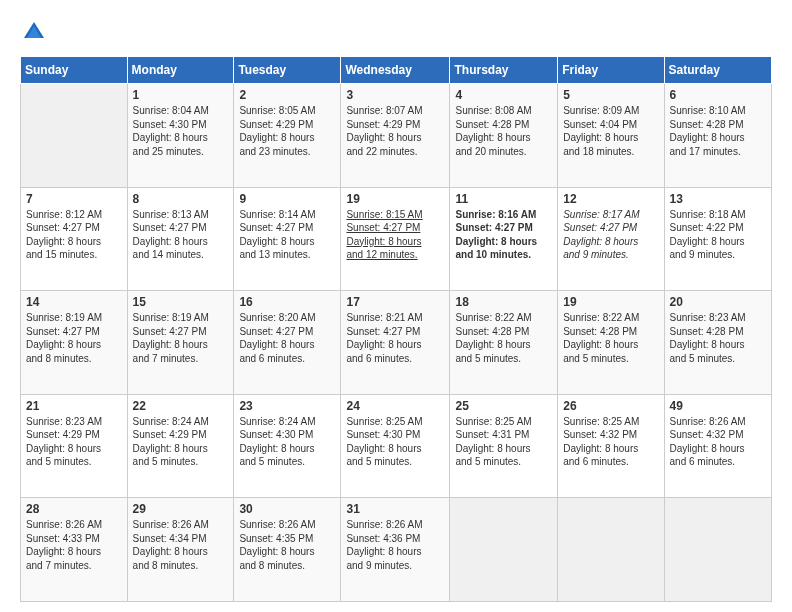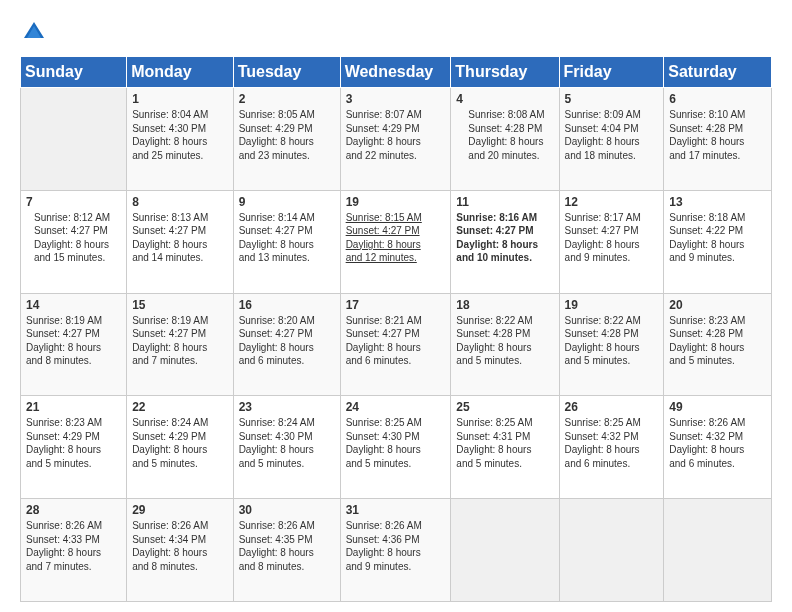--- a/index.html
+++ b/index.html
@@ -60,21 +60,21 @@
       color: #555;
     }
     .calendar {
       width: 100%;
       border-collapse: collapse;
       flex: 1;
     }
     .calendar thead tr th {
       background-color: #2d6bbb;
       color: #fff;
-      font-size: 16px;
+      font-size: 12px;
       font-weight: bold;
       padding: 6px 4px;
       text-align: left;
       border: 1px solid #fff;
     }
     .calendar tbody tr td {
       border: 1px solid #ccc;
       vertical-align: top;
       padding: 4px 5px;
       font-size: 10px;
@@ -153,21 +153,21 @@
           </td>
           <td>
             <span class="day-number">3</span>
             <div class="day-info" style="white-space: pre-line;">Sunrise: 8:07 AM
 Sunset: 4:29 PM
 Daylight: 8 hours
 and 22 minutes.</div>
           </td>
           <td>
             <span class="day-number">4</span>
-            <div class="day-info" style="white-space: pre-line; margin-left: 12px;">Sunrise: 8:08 AM
+            <div class="day-info" style="white-space: pre-line;">Sunrise: 8:08 AM
 Sunset: 4:28 PM
 Daylight: 8 hours
 and 20 minutes.</div>
           </td>
           <td>
             <span class="day-number">5</span>
             <div class="day-info" style="white-space: pre-line;">Sunrise: 8:09 AM
 Sunset: 4:04 PM
 Daylight: 8 hours
 and 18 minutes.</div>
@@ -176,21 +176,21 @@
             <span class="day-number">6</span>
             <div class="day-info" style="white-space: pre-line;">Sunrise: 8:10 AM
 Sunset: 4:28 PM
 Daylight: 8 hours
 and 17 minutes.</div>
           </td>
         </tr>
         <tr>
           <td>
             <span class="day-number">7</span>
-            <div class="day-info" style="white-space: pre-line; margin-left: 8px;">Sunrise: 8:12 AM
+            <div class="day-info" style="white-space: pre-line;">Sunrise: 8:12 AM
 Sunset: 4:27 PM
 Daylight: 8 hours
 and 15 minutes.</div>
           </td>
           <td>
             <span class="day-number">8</span>
             <div class="day-info" style="white-space: pre-line;">Sunrise: 8:13 AM
 Sunset: 4:27 PM
 Daylight: 8 hours
 and 14 minutes.</div>
@@ -211,21 +211,21 @@
           </td>
           <td>
             <span class="day-number">11</span>
             <div class="day-info" style="white-space: pre-line; font-weight: bold;">Sunrise: 8:16 AM
 Sunset: 4:27 PM
 Daylight: 8 hours
 and 10 minutes.</div>
           </td>
           <td>
             <span class="day-number">12</span>
-            <div class="day-info" style="white-space: pre-line;">Sunrise: 8:17 AM
+            <div class="day-info" style="white-space: pre-line; font-style: italic;">Sunrise: 8:17 AM
 Sunset: 4:27 PM
 Daylight: 8 hours
 and 9 minutes.</div>
           </td>
           <td>
             <span class="day-number">13</span>
             <div class="day-info" style="white-space: pre-line;">Sunrise: 8:18 AM
 Sunset: 4:22 PM
 Daylight: 8 hours
 and 9 minutes.</div>

